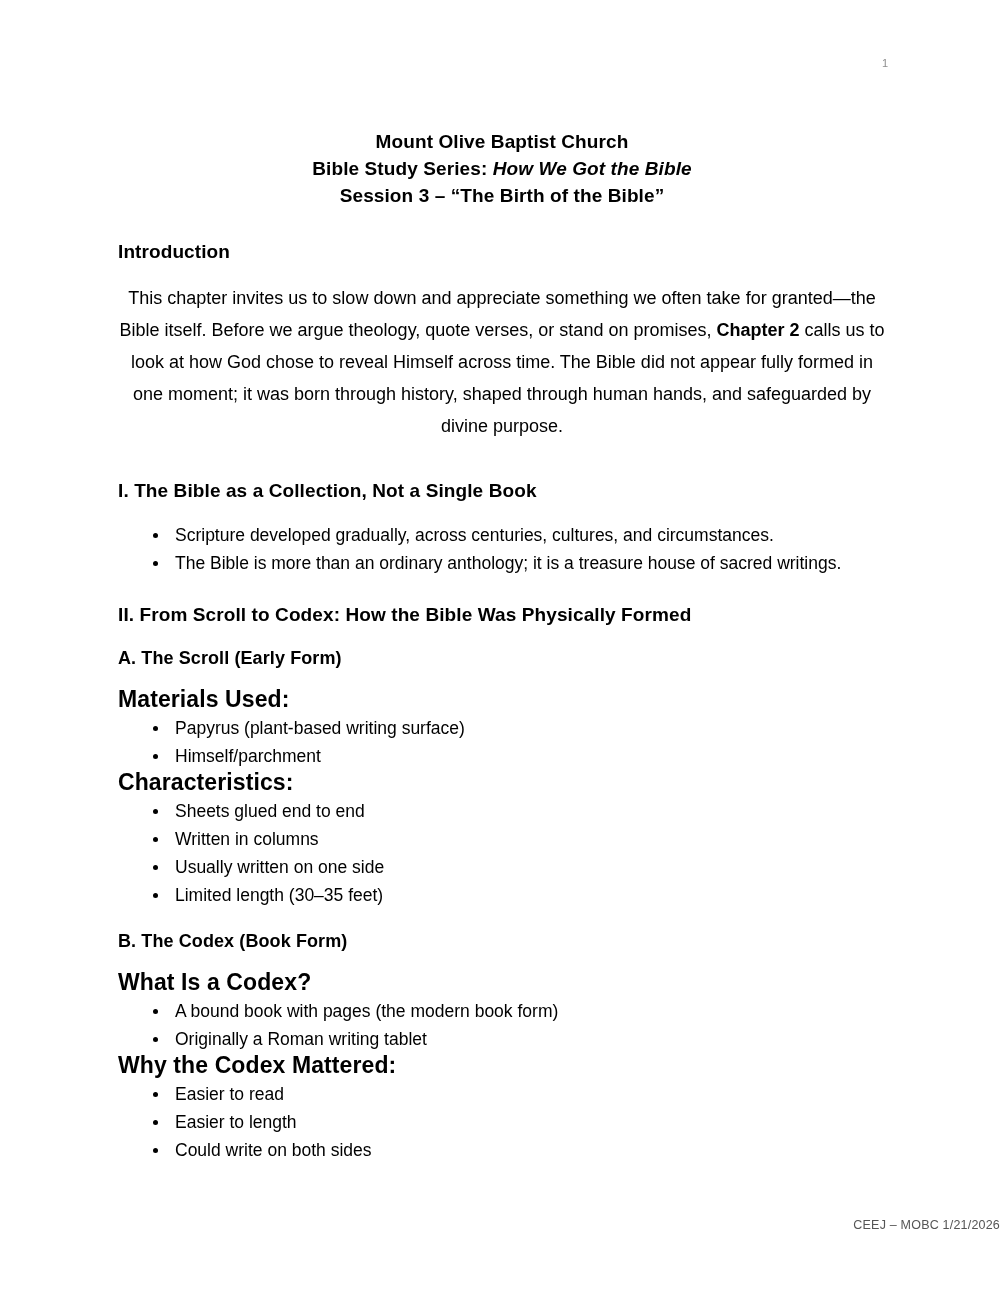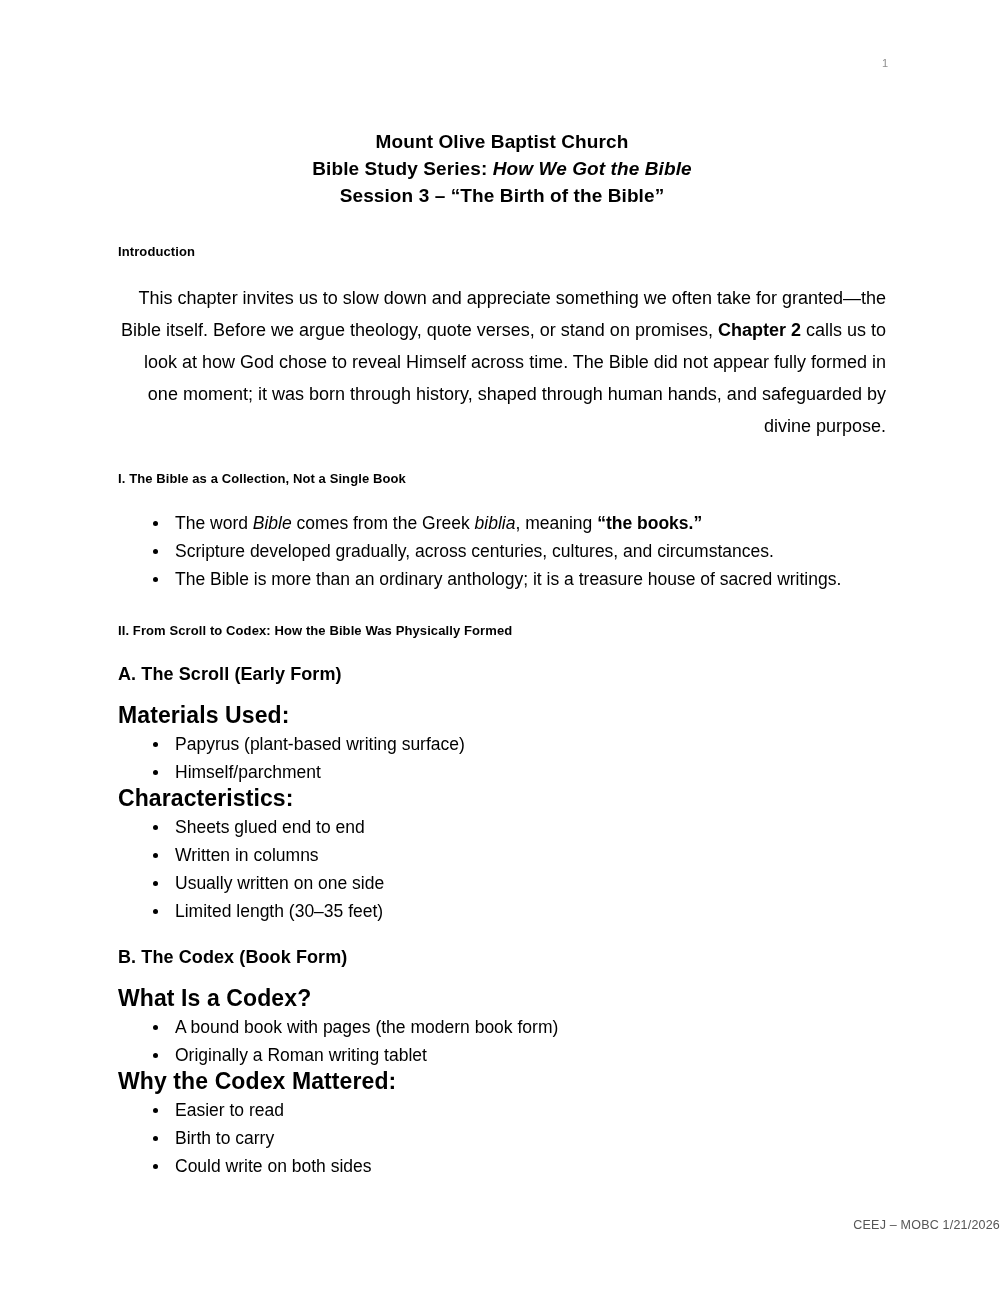--- a/index.html
+++ b/index.html
@@ -49,21 +49,21 @@
     font-weight: bold;
     line-height: 27px;
     letter-spacing: 0.1px;
   }
   .title-line .ital {
     font-style: italic;
   }
 
   
   h2.section-heading {
-    font-size: 13px;
+    font-size: 19px;
     font-weight: bold;
     margin: 0 0 17px 0;
     line-height: 26px;
     letter-spacing: 0.1px;
   }
   h3.sub-heading {
     font-size: 18px;
     font-weight: bold;
     margin: 0 0 16px 0;
     line-height: 26px;
@@ -76,22 +76,22 @@
     line-height: 25px;
     letter-spacing: 0.1px;
   }
 
   .spacer-lg { height: 25px; }
 
   
   p.body-text {
     font-size: 18px;
     line-height: 32px;
-    margin: 0 0 24px 0;
-    text-align: right;
+    margin: 0 0 36px 0;
+    text-align: center;
   }
   p.body-text b { font-weight: bold; }
 
   
   ul.bullets {
     list-style: none;
     margin: 0 0 0 0;
     padding: 0;
   }
   ul.bullets.tight { margin-bottom: 0; }
@@ -146,21 +146,20 @@
     </div>
 
     <h2 class="section-heading">Introduction</h2>
 
     <p class="body-text"><span>This chapter invites us to slow down and appreciate something we often take for granted—the Bible itself. Before we argue theology, quote verses, or stand on promises, </span><b>Chapter 2</b><span> calls us to look at how God chose to reveal Himself across time. The Bible did not appear fully formed in one moment; it was born through history, shaped through human hands, and safeguarded by divine purpose.</span></p>
 
     <h2 class="section-heading">I. The Bible as a Collection, Not a Single Book</h2>
 
 
     <ul class="bullets spaced">
-      <li><span>The word </span><span class="ital">Bible</span><span> comes from the Greek </span><span class="ital">biblia</span><span>, meaning </span><b>“the books.”</b></li>
       <li>Scripture developed gradually, across centuries, cultures, and circumstances.</li>
       <li>The Bible is more than an ordinary anthology; it is a treasure house of sacred writings.</li>
     </ul>
 
     <div class="spacer-lg"></div>
 
     <h2 class="section-heading">II. From Scroll to Codex: How the Bible Was Physically Formed</h2>
 
     <h3 class="sub-heading">A. The Scroll (Early Form)</h3>
 
@@ -182,21 +181,21 @@
 
     <h4 class="label-heading">What Is a Codex?</h4>
     <ul class="bullets tight">
       <li>A bound book with pages (the modern book form)</li>
       <li>Originally a Roman writing tablet</li>
     </ul>
 
     <h4 class="label-heading">Why the Codex Mattered:</h4>
     <ul class="bullets tight">
       <li>Easier to read</li>
-      <li>Birth to carry</li>
+      <li>Easier to length</li>
       <li>Could write on both sides</li>
     </ul>
 
   </div>
 
   <div class="footer">CEEJ – MOBC 1/21/2026</div>
 
 </div>
 
 </body></html>

